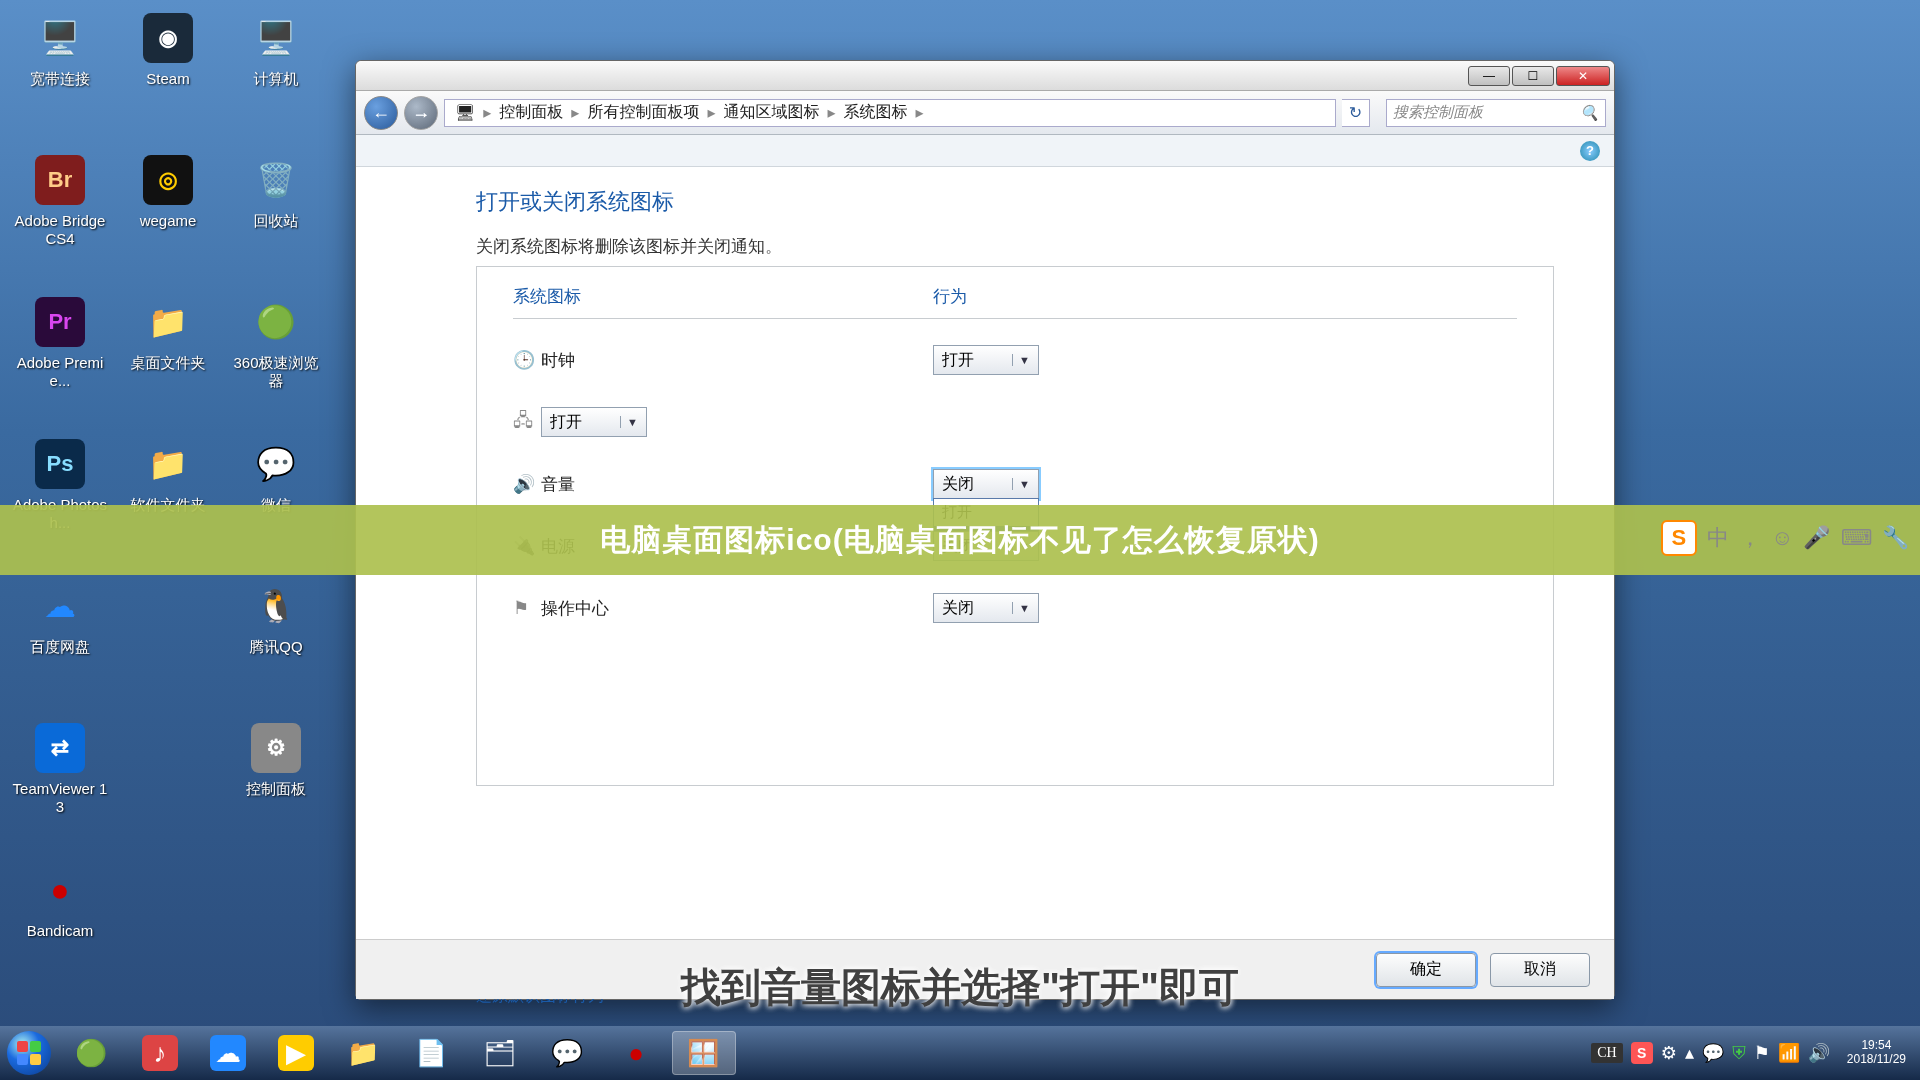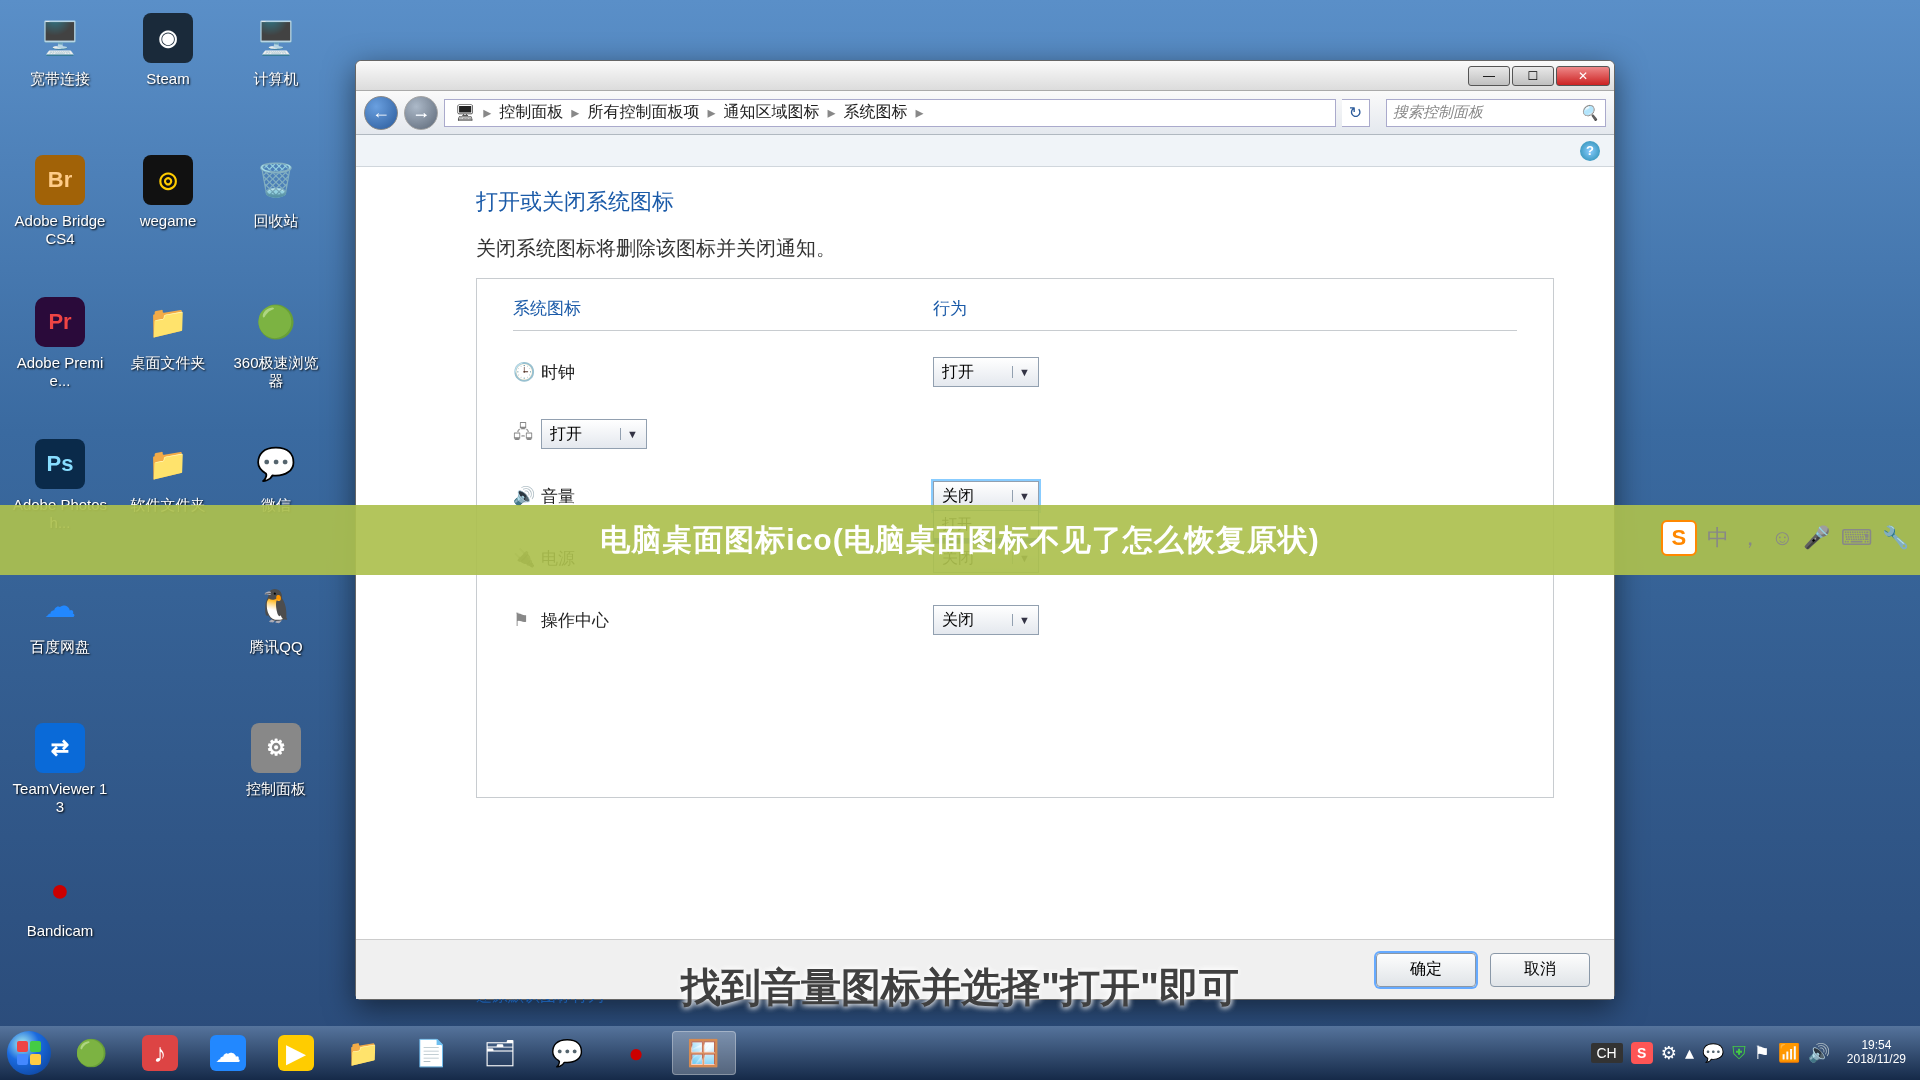--- a/index.html
+++ b/index.html
@@ -28,21 +28,21 @@
 .breadcrumb { flex:1; height:28px; border:1px solid #aac; background:#fff; display:flex; align-items:center; font-size:16px; padding: 0 6px; color:#222;}
 .breadcrumb span { padding: 0 4px; }
 .brsep { color:#888; }
 .refresh { width:28px; height:28px; border:1px solid #aac; border-left:none; display:flex; align-items:center; justify-content:center; background:#fff; cursor:pointer; color:#2a5a9a; }
 .search { width:220px; height:28px; border:1px solid #aac; margin-left:10px; display:flex; align-items:center; background:#fff; padding:0 6px; color:#888; font-size:15px; font-style:italic;}
 .search .sp { flex:1; }
 .helprow { height:32px; background:#f0f4f8; border-bottom:1px solid #d0d6dc; display:flex; justify-content:flex-end; align-items:center; padding:0 14px;}
 .helpbtn { width:20px; height:20px; border-radius:50%; background: radial-gradient(#8cf,#28a); color:#fff; display:flex; align-items:center; justify-content:center; font-size:13px; cursor:pointer; font-weight:bold;}
 .content { padding: 20px 40px 0 120px; height: 760px; }
 .head1 { color:#1a5aa8; font-size:22px; font-weight:normal; margin-bottom:18px; }
-.desc  { color:#333; font-size:20px; margin-bottom:16px; }
+.desc  { color:#333; font-size:17px; margin-bottom:8px; }
 .table { border:1px solid #c8ccd0; height:520px; margin-right:20px; padding: 18px 36px; }
 .th-row { display:flex; border-bottom:1px solid #c8ccd0; padding-bottom:10px; margin-bottom:10px;}
 .th-row div { color:#1a5aa8; font-size:17px; }
 .th-row .c1 { width:420px; }
 .row { display:flex; align-items:center; height:62px; }
 .row .ic2 { width:28px; color:#888; font-size:18px; }
 .row .nm { width:392px; color:#222; font-size:17px; }
 .select { position:relative; width:106px; height:30px; border:1px solid #92a0b0; background:linear-gradient(#fff,#e4e8ee); display:flex; align-items:center; padding:0 8px; font-size:16px; cursor:pointer;}
 .select .arr { margin-left:auto; border-left:1px solid #92a0b0; padding-left:6px; color:#334; font-size:11px;}
 .select.highlight { box-shadow: 0 0 0 2px #8cf; }
@@ -64,21 +64,21 @@
 .taskbar { position:absolute; left:0; right:0; bottom:0; height:54px; background: linear-gradient(to bottom, rgba(90,120,160,0.9), rgba(20,40,70,0.95)); display:flex; align-items:center;}
 .start { width:58px; height:54px; display:flex; align-items:center; justify-content:center; cursor:pointer;}
 .orb { width:44px; height:44px; border-radius:50%; background: radial-gradient(circle at 35% 30%, #aee, #1a6adf 40%, #0a3a8a); display:grid; grid-template-columns:1fr 1fr; grid-template-rows:1fr 1fr; gap:2px; padding:10px;}
 .orb span:nth-child(1){background:#e44;} .orb span:nth-child(2){background:#4c4;} .orb span:nth-child(3){background:#48f;} .orb span:nth-child(4){background:#fc4;}
 .orb span{border-radius:2px;}
 .tbicon { width:64px; height:44px; margin:0 2px; border-radius:4px; display:flex; align-items:center; justify-content:center; cursor:pointer; font-size:26px;}
 .tbicon.active { background: rgba(255,255,255,.25); box-shadow: inset 0 0 0 1px rgba(255,255,255,.3);}
 .tray { margin-left:auto; display:flex; align-items:center; gap:8px; padding:0 6px; color:#fff; font-size:15px;}
 .tray .ti { cursor:pointer; font-size:18px;}
 .clock { text-align:center; line-height:1.15; font-size:12px; padding: 0 8px;}
-.lang { background:#333; padding:2px 6px; border-radius:2px; font-size:14px;}
+.lang { background:#333; padding:2px 6px; border-radius:2px; font-size:14px;font-family:Liberation Serif, serif;}
 .sglogo { width:22px; height:22px; background:#f55; border-radius:4px; display:flex; align-items:center; justify-content:center; font-weight:bold; font-size:14px;}
 </style>
 </head>
 <body>
 
 <div class="desktop" id="desktop">
     <div class="di">
       <div class="ic" style="color: rgb(255, 255, 255);">🖥️</div>
       <div class="lb">宽带连接</div>
     </div>
@@ -87,37 +87,37 @@
         <div class="sq" style="background: rgb(26, 42, 58); color: rgb(255, 255, 255);">◉</div>
       </div>
       <div class="lb">Steam</div>
     </div>
     <div class="di">
       <div class="ic" style="color: rgb(255, 255, 255);">🖥️</div>
       <div class="lb">计算机</div>
     </div>
     <div class="di">
       <div class="ic">
-        <div class="sq" style="background: #a16207; color: rgb(255, 204, 136);">Br</div>
+        <div class="sq" style="background: #7f1d1d; color: rgb(255, 204, 136);">Br</div>
       </div>
       <div class="lb">Adobe Bridge CS4</div>
     </div>
     <div class="di">
       <div class="ic">
         <div class="sq" style="background: rgb(17, 17, 17); color: rgb(255, 204, 0);">◎</div>
       </div>
       <div class="lb">wegame</div>
     </div>
     <div class="di">
       <div class="ic" style="color: rgb(255, 255, 255);">🗑️</div>
       <div class="lb">回收站</div>
     </div>
     <div class="di">
       <div class="ic">
-        <div class="sq" style="background: rgb(42, 10, 58); color: #ef4444; border-radius: 10px;">Pr</div>
+        <div class="sq" style="background: rgb(42, 10, 58); color: #d946ef;">Pr</div>
       </div>
       <div class="lb">Adobe Premie...</div>
     </div>
     <div class="di">
       <div class="ic" style="color: rgb(255, 255, 255);">📁</div>
       <div class="lb">桌面文件夹</div>
     </div>
     <div class="di">
       <div class="ic" style="color: rgb(255, 255, 255);">🟢</div>
       <div class="lb">360极速浏览器</div>

